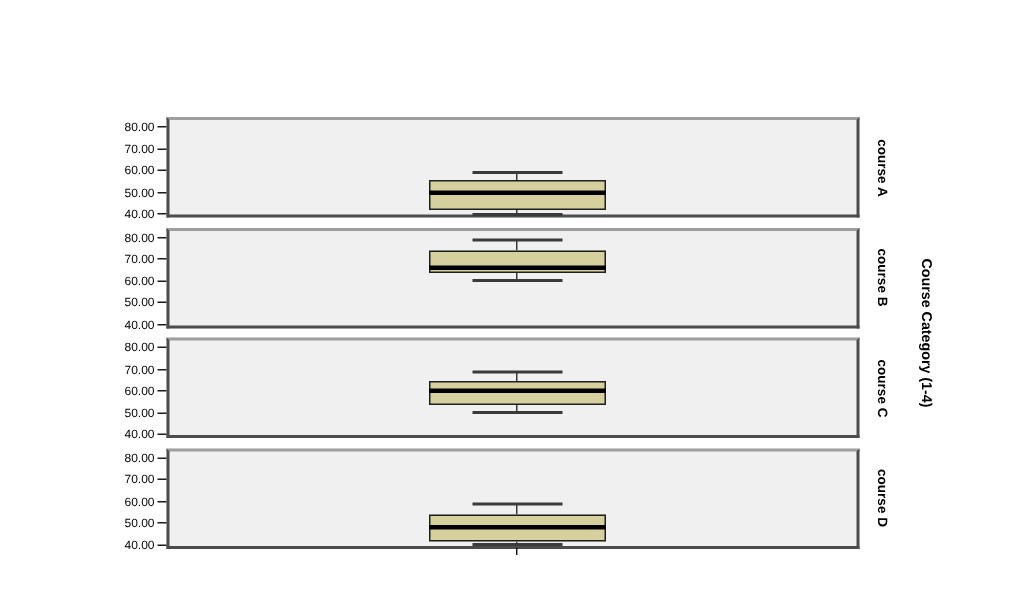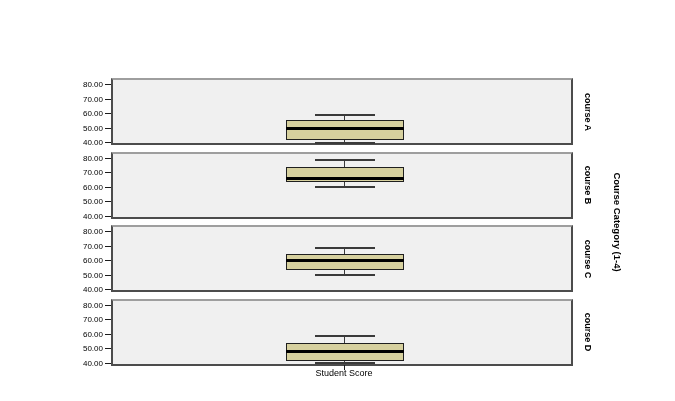--- a/index.html
+++ b/index.html
@@ -131,15 +131,14 @@
       <div class="tick-mark" style="left: 105px; top: 362.97px; width: 6px;"></div>
       <div class="whisker-line" style="left: 343.75px; top: 335.916px; width: 1.5px; height: 7.25108px; background: rgb(58, 58, 58);"></div>
       <div class="whisker-line" style="left: 343.75px; top: 360.569px; width: 1.5px; height: 2.90043px; background: rgb(58, 58, 58);"></div>
       <div class="whisker-cap" style="left: 314.5px; top: 334.916px; width: 60px; height: 2px; background: rgb(58, 58, 58);"></div>
       <div class="whisker-cap" style="left: 314.5px; top: 362.47px; width: 60px; height: 2px; background: rgb(58, 58, 58);"></div>
       <div class="iqr-box" style="left: 285.5px; top: 343.167px; width: 118px; height: 17.4026px; background: rgb(214, 208, 158); border: 1.5px solid rgb(31, 31, 31);"></div>
       <div class="median-line" style="left: 285.5px; top: 350.368px; width: 118px; height: 3px; background: rgb(0, 0, 0);"></div>
       <div class="course-label" style="left: 588px; top: 332px;">course D</div>
     </div>
   <div class="x-tick"></div>
-  <div class="xaxis-label">Student Score</div>
   <div class="panel-axis-label">Course Category (1-4)</div>
 </div>
 
 </body></html>

